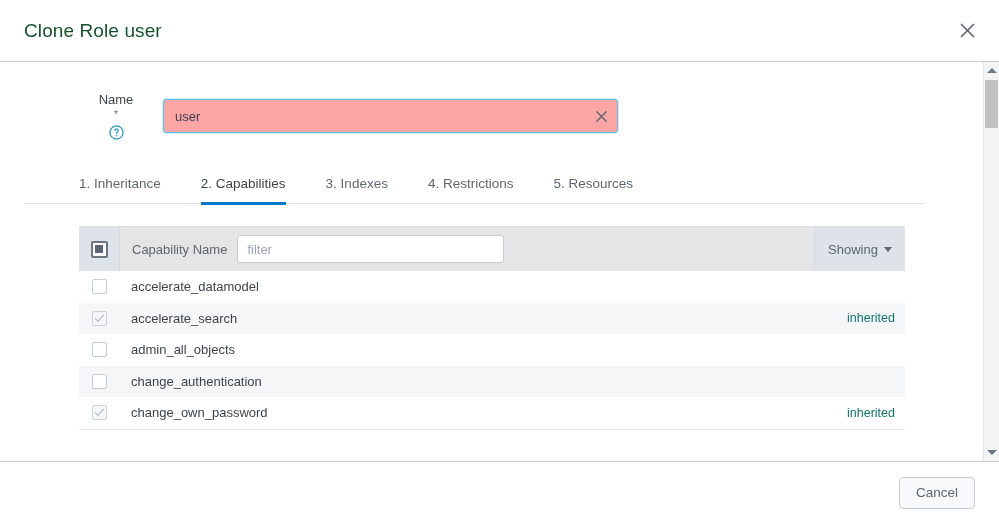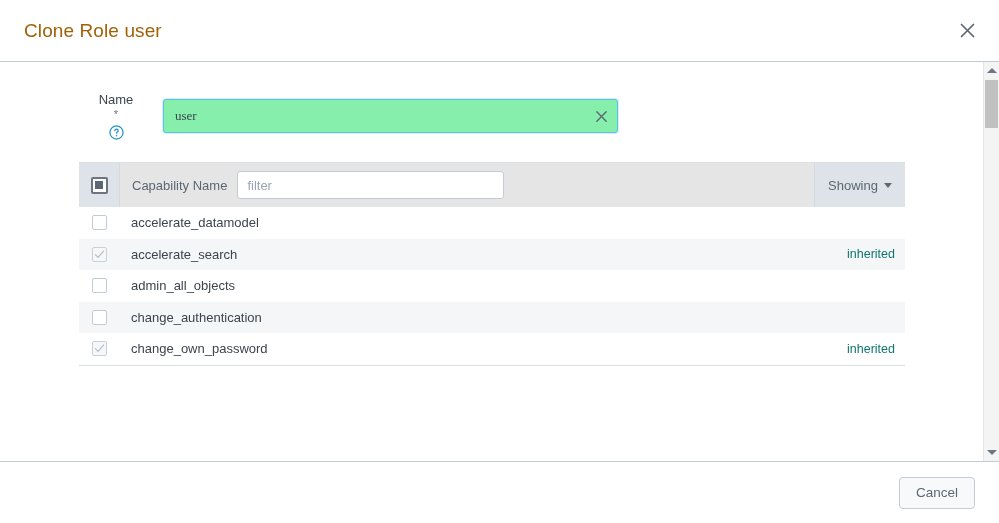--- a/index.html
+++ b/index.html
@@ -31,21 +31,21 @@
     min-height: 62px;
     border-bottom: 1px solid #c3cbd4;
     display: flex;
     align-items: center;
     padding: 0 24px;
     box-sizing: border-box;
     position: relative;
   }
   .modal-title {
     font-size: 19px;
-    color: #a16207;
+    color: #14532d;
     letter-spacing: 0.1px;
     text-align: center;
   }
   .close-btn {
     position: absolute;
     right: 14px;
     top: 50%;
     transform: translateY(-50%);
     width: 36px;
     height: 36px;
@@ -105,25 +105,25 @@
     width: 455px;
     height: 34px;
   }
   .name-input {
     width: 100%;
     height: 100%;
     box-sizing: border-box;
     border: 1px solid #5bc0eb;
     border-radius: 3px;
     outline: none;
-    font-family: Liberation Serif, serif;
+    font-family: Liberation Sans, sans-serif;
     font-size: 13px;
     color: #3c444d;
     padding: 0 32px 0 11px;
-    background: #86efac;
+    background: #fca5a5;
     box-shadow: 0 0 0 1px rgba(91,192,235,0.25);
   }
   .clear-icon {
     position: absolute;
     right: 9px;
     top: 50%;
     transform: translateY(-50%);
     width: 16px;
     height: 16px;
     display: flex;
@@ -422,20 +422,27 @@
         <div class="name-input-wrap">
           <input class="name-input" type="text" value="user" placeholder="" style="">
           <span class="clear-icon">
             <svg width="13" height="13" viewBox="0 0 13 13" aria-hidden="true">
               <path d="M1.8 1.8 L11.2 11.2 M11.2 1.8 L1.8 11.2" stroke="currentColor" stroke-width="1.4" fill="none" stroke-linecap="round"></path>
             </svg>
           </span>
         </div>
       </div>
 
+      <div class="tabs">
+        <div class="tab">1. Inheritance</div>
+        <div class="tab active">2. Capabilities</div>
+        <div class="tab">3. Indexes</div>
+        <div class="tab">4. Restrictions</div>
+        <div class="tab">5. Resources</div>
+      </div>
 
 
       <div class="cap-table">
         <div class="cap-thead">
           <div class="th-check">
             <span class="cb-indeterminate">
               <span class="sq"></span>
             </span>
           </div>
           <div class="th-name">

